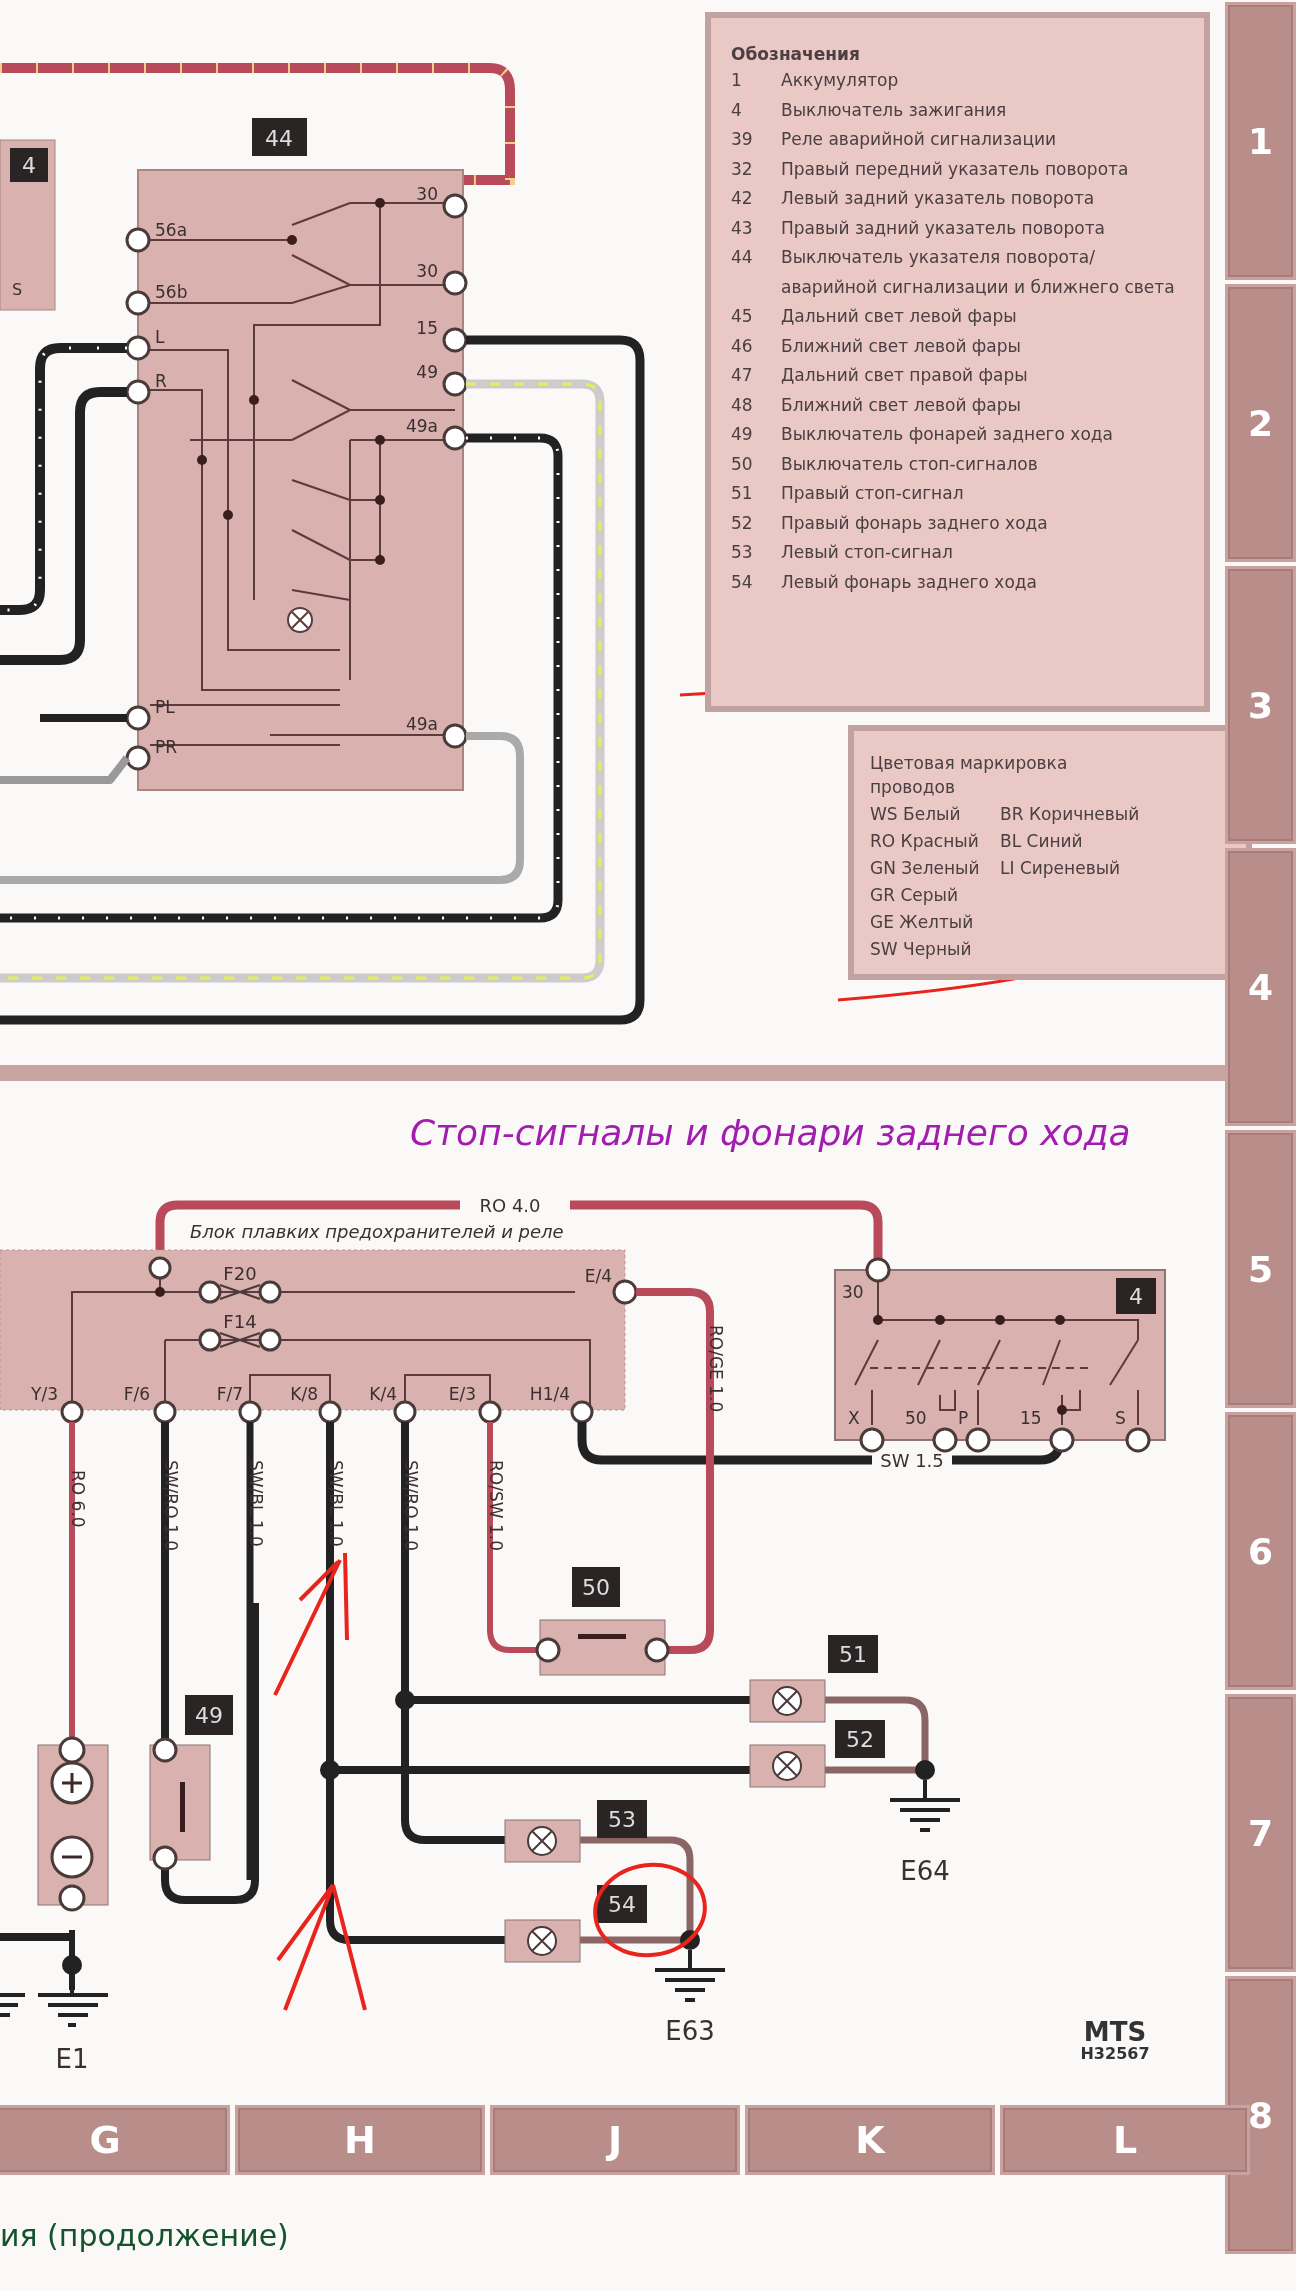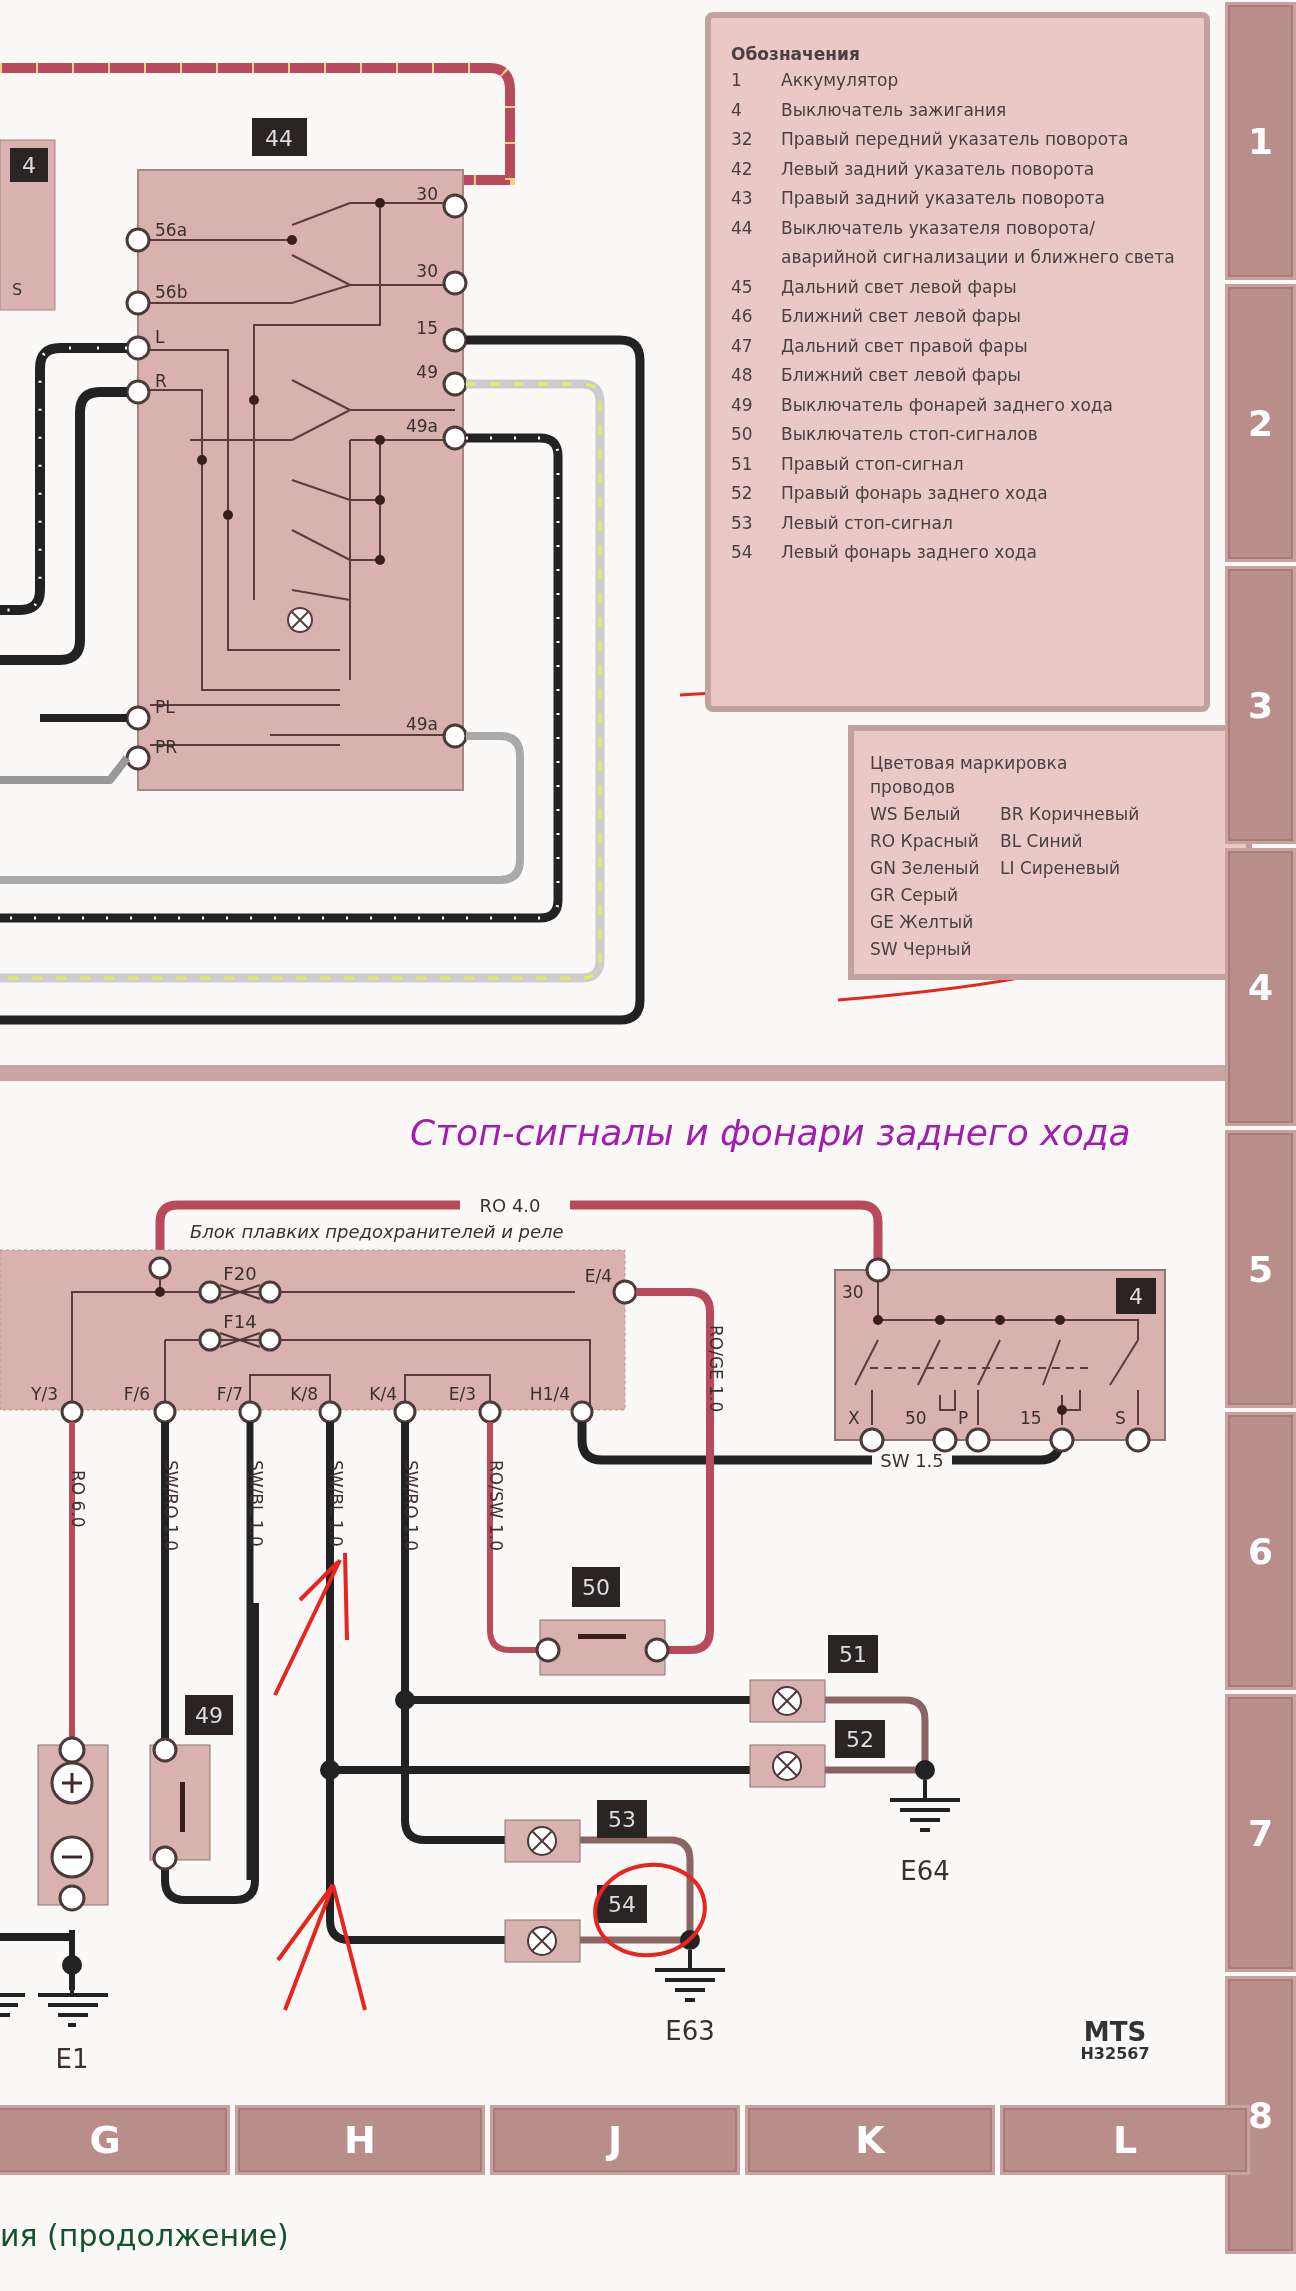--- a/index.html
+++ b/index.html
@@ -257,30 +257,34 @@
 
   <g stroke="#e8241c" stroke-width="4" fill="none">
     <path d="M275,1695 L340,1560 M338,1562 L300,1600 M345,1553 L347,1640"></path>
     <path d="M285,2010 L333,1885 M333,1885 L278,1960 M333,1885 L365,2010"></path>
     <ellipse cx="650" cy="1910" rx="55" ry="45" transform="rotate(-8 650 1910)"></ellipse>
   </g>
 
   <rect x="0" y="2105" width="1225" height="186" fill="#fbf9f8"></rect>
 </svg>
 
-<div class="legend-box" style="left:705px;top:12px;width:505px;height:700px;padding:26px 14px 10px 20px;border-radius:8px;">
+<div class="legend-box" style="left:705px;top:12px;width:505px;height:700px;padding:26px 14px 10px 20px;">
   <div class="legend-title">Обозначения</div>
   <div id="legend-list">
       <div class="legend-row">
         <span class="legend-num">1</span>
         <span>Аккумулятор</span>
       </div>
       <div class="legend-row">
         <span class="legend-num">4</span>
         <span>Выключатель зажигания</span>
+      </div>
+      <div class="legend-row">
+        <span class="legend-num">39</span>
+        <span>Реле аварийной сигнализации</span>
       </div>
       <div class="legend-row">
         <span class="legend-num">32</span>
         <span>Правый передний указатель поворота</span>
       </div>
       <div class="legend-row">
         <span class="legend-num">42</span>
         <span>Левый задний указатель поворота</span>
       </div>
       <div class="legend-row">

